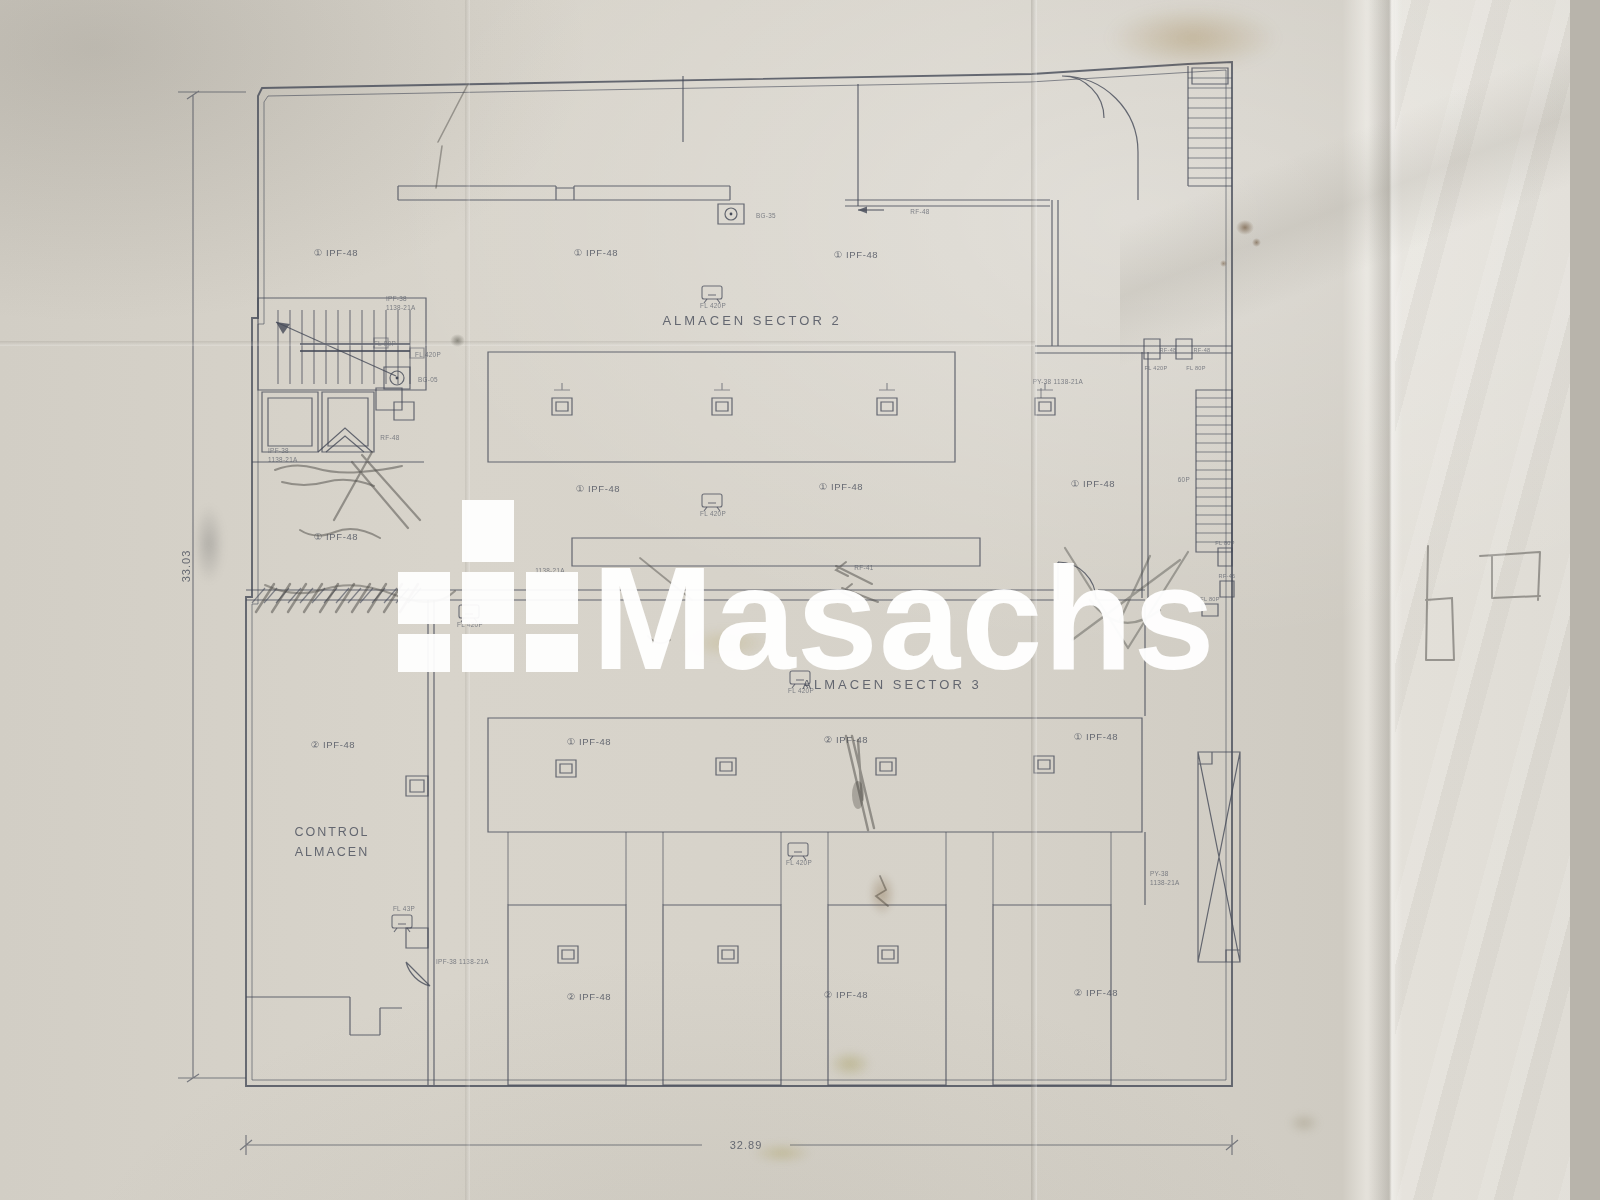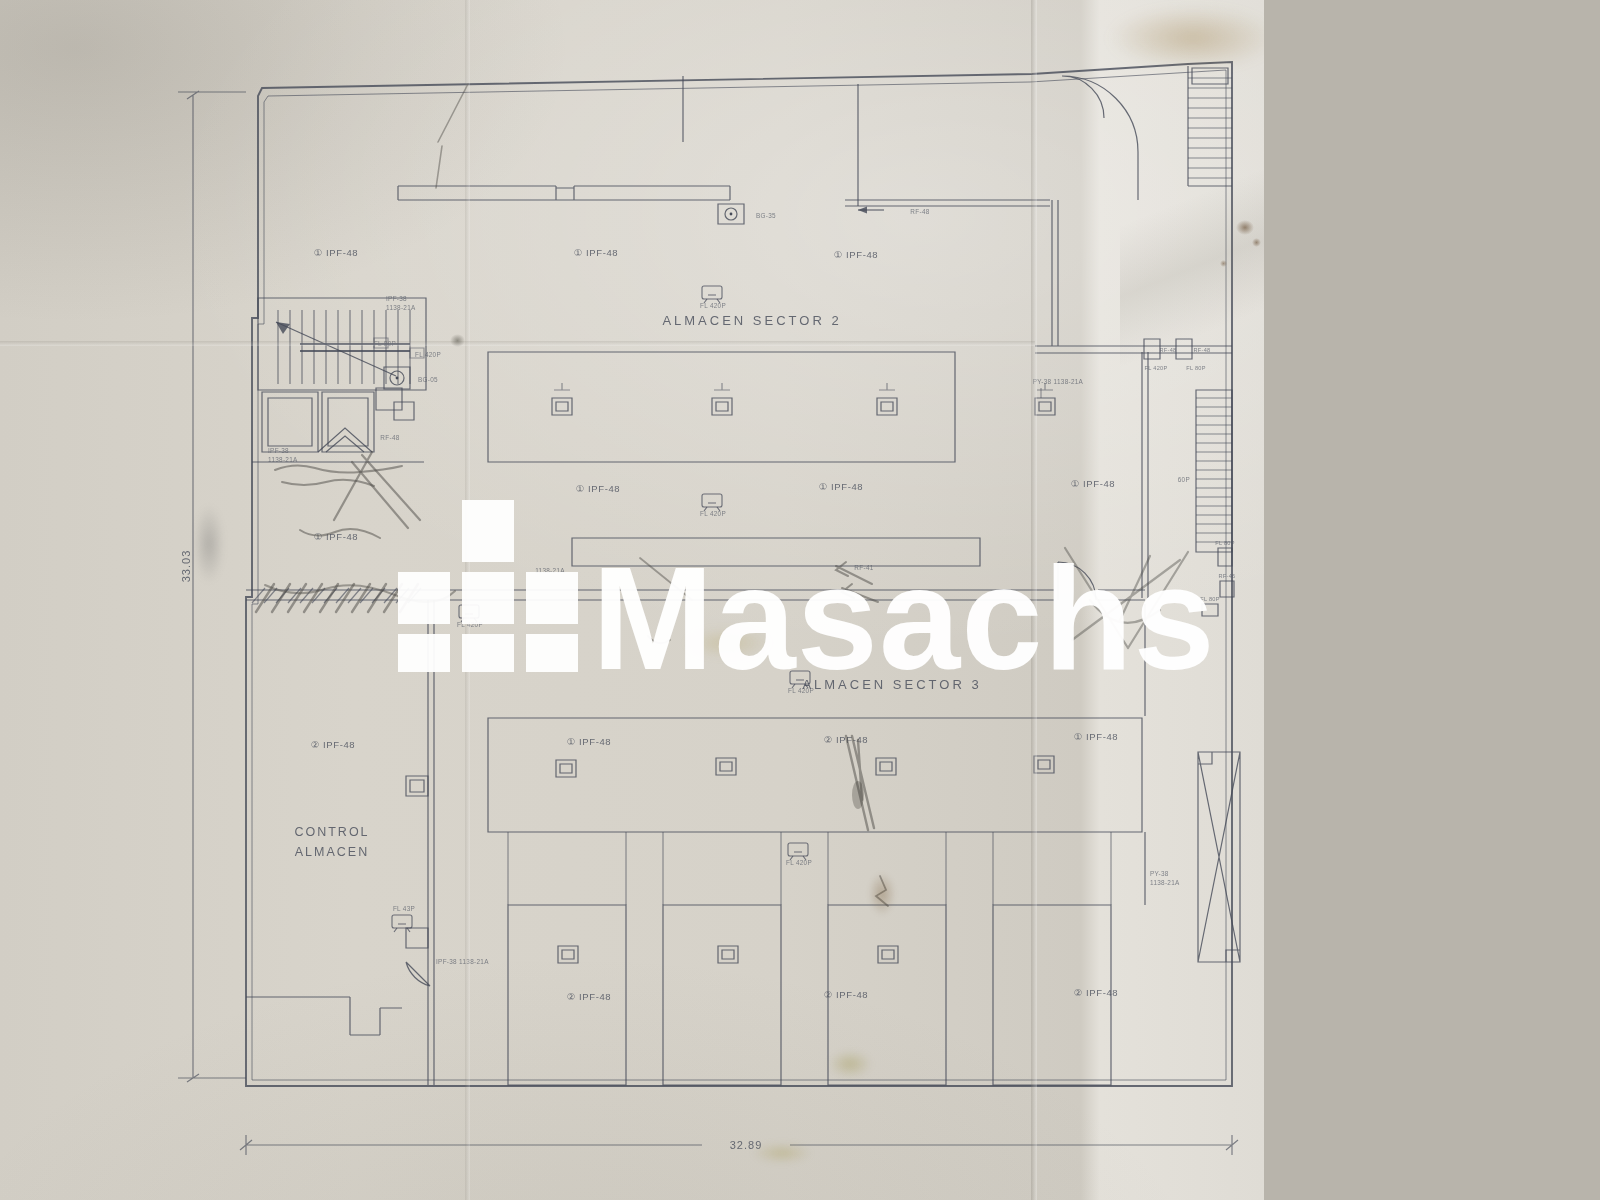--- a/index.html
+++ b/index.html
@@ -1,16 +1,16 @@
 <!DOCTYPE html>
 <html><head>
 <meta charset="utf-8">
 <style>
   html,body{margin:0;padding:0;background:#b8b4ab;}
-  #stage{position:relative;width:1264px;height:1200px;overflow:hidden;
+  #stage{position:relative;width:1570px;height:1200px;overflow:hidden;
     font-family:"Liberation Sans",sans-serif;
     background:
       radial-gradient(1200px 700px at 72% 18%, rgba(255,255,255,.30), transparent 62%),
       radial-gradient(900px 500px at 6% 4%, rgba(95,90,80,.20), transparent 55%),
       radial-gradient(1100px 650px at 45% 112%, rgba(120,115,100,.14), transparent 60%),
       linear-gradient(90deg,#d2cec5 0,#d8d4cb 28%,#d6d2c9 62%,#cfcbc2 85.5%,#e4e1da 87%,#dfdcd5 100%),
       #d6d2c9;}
   .abs{position:absolute;}
   svg text{fill:#4a4f5c;}
   .t-title{font-size:13px;letter-spacing:3px;opacity:.82;}

